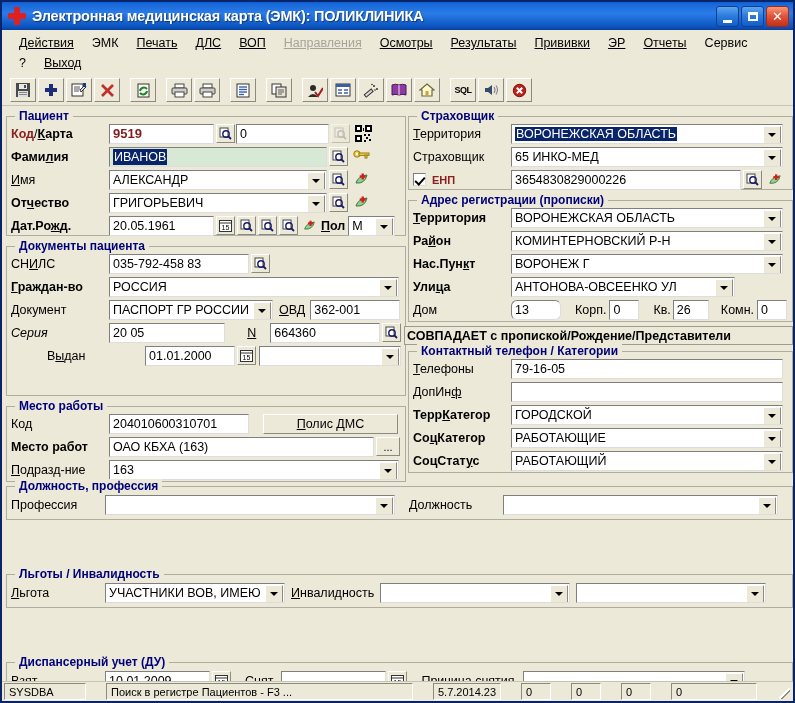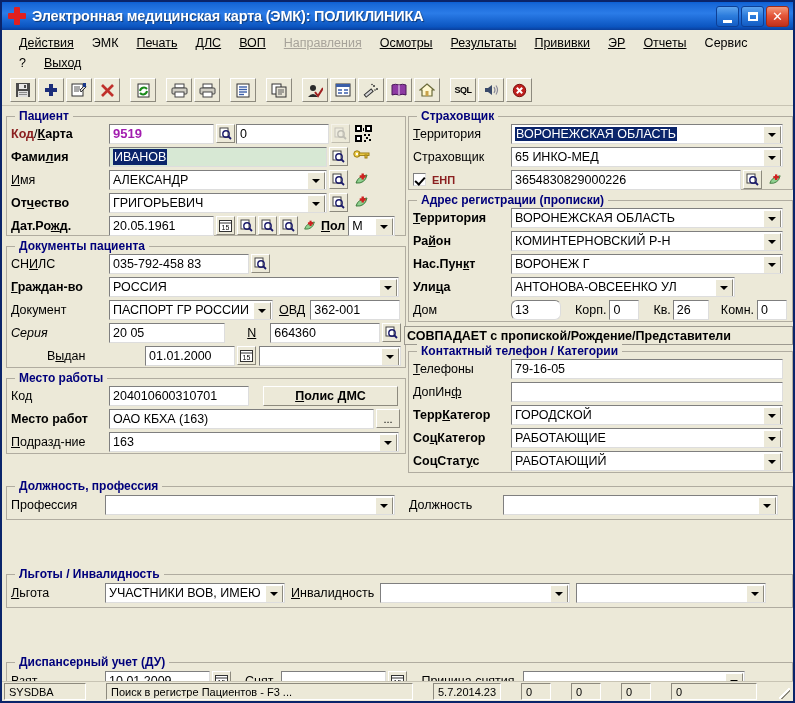--- a/index.html
+++ b/index.html
@@ -88,21 +88,21 @@
   .lbl.b{font-weight:bold;}
   .lbl u{text-decoration:underline;}
   .inp{
     box-sizing:border-box;height:20px;
     border:1px solid;border-color:#7f7f7f #ddd #ddd #7f7f7f;
     background:#fff;font-size:12.5px;font-family:"Liberation Sans",sans-serif;
     padding:1px 3px;line-height:16px;display:flex;align-items:center;
     white-space:nowrap;overflow:hidden;
   }
   .inp.green{background:#d7e8d4;}
-  .inp.bigval{font-weight:bold;color:#a21caf;font-size:13px;}
+  .inp.bigval{font-weight:bold;color:#7f1d1d;font-size:13px;}
   .sel{
     box-sizing:border-box;height:20px;position:relative;
     border:1px solid;border-color:#7f7f7f #ddd #ddd #7f7f7f;
     background:#fff;font-size:12.5px;padding:1px 20px 1px 3px;
     display:flex;align-items:center;white-space:nowrap;overflow:hidden;
   }
   .sel .arrow{
     position:absolute;right:1px;top:1px;width:16px;height:16px;
     background:#ece9d8;border:1px solid;border-color:#fff #8d8a7e #8d8a7e #fff;
     display:flex;align-items:center;justify-content:center;
@@ -113,21 +113,21 @@
   .selblue{background:#0a246a;color:#fff;padding:0 1px;}
   .minibtn{
     width:19px;height:19px;box-sizing:border-box;flex:0 0 19px;
     border:1px solid;border-color:#fff #8d8a7e #8d8a7e #fff;background:#ece9d8;
     display:flex;align-items:center;justify-content:center;margin-left:2px;
   }
   .plainicon{width:20px;height:20px;flex:0 0 20px;display:flex;align-items:center;justify-content:center;margin-left:3px;}
   .pushbtn{
     height:20px;box-sizing:border-box;
     border:1px solid;border-color:#fff #8d8a7e #8d8a7e #fff;background:#ece9d8;
-    display:flex;align-items:center;justify-content:center;font-size:12.5px;font-weight:bold;
+    display:flex;align-items:center;justify-content:center;font-size:12.5px;font-weight:normal;
   }
   .chk{width:13px;height:13px;box-sizing:border-box;border:1px solid;border-color:#7f7f7f #ddd #ddd #7f7f7f;background:#fff;position:relative;flex:0 0 13px;}
   .chk.on::after{content:"";position:absolute;left:3px;top:1px;width:4px;height:8px;border:solid #000;border-width:0 2px 2px 0;transform:rotate(42deg);}
   .tabhdr{
     box-sizing:border-box;height:19px;border:1px solid #9d9a90;background:#ece9d8;
     font-weight:bold;font-size:12.5px;display:flex;align-items:center;
     padding-left:2px;overflow:hidden;white-space:nowrap;color:#000;
   }
   
   .statusbar{
@@ -488,21 +488,21 @@
           <div class="lbl b" style="margin-left:2px;"><u>П</u>ол</div>
           <div class="sel" style="width:47px;margin-left:3px;">
               <span>М</span>
               <span class="arrow">
                 <i></i>
               </span>
             </div>
         </div>
       </div>
 
-      <div class="gb" style="height:122px;margin-top:10px;">
+      <div class="gb" style="height:150px;margin-top:10px;">
         <div class="cap">Документы пациента</div>
 
         <div class="row" style="margin-top:2px;">
           <div class="lbl" style="width:98px;">СН<u>И</u>ЛС</div>
           <div class="inp" style="width:140px;">035-792-458 83</div>
           <div class="minibtn">
             <svg width="13" height="13" viewBox="0 0 13 13">
                 <rect x="1" y="1" width="8" height="9" fill="#fff" stroke="#444"></rect>
                 <circle cx="7" cy="7" r="3.2" fill="none" stroke="#1a1a6a" stroke-width="1.4"></circle>
                 <line x1="9" y1="9" x2="12" y2="12" stroke="#1a1a6a" stroke-width="1.8"></line>

